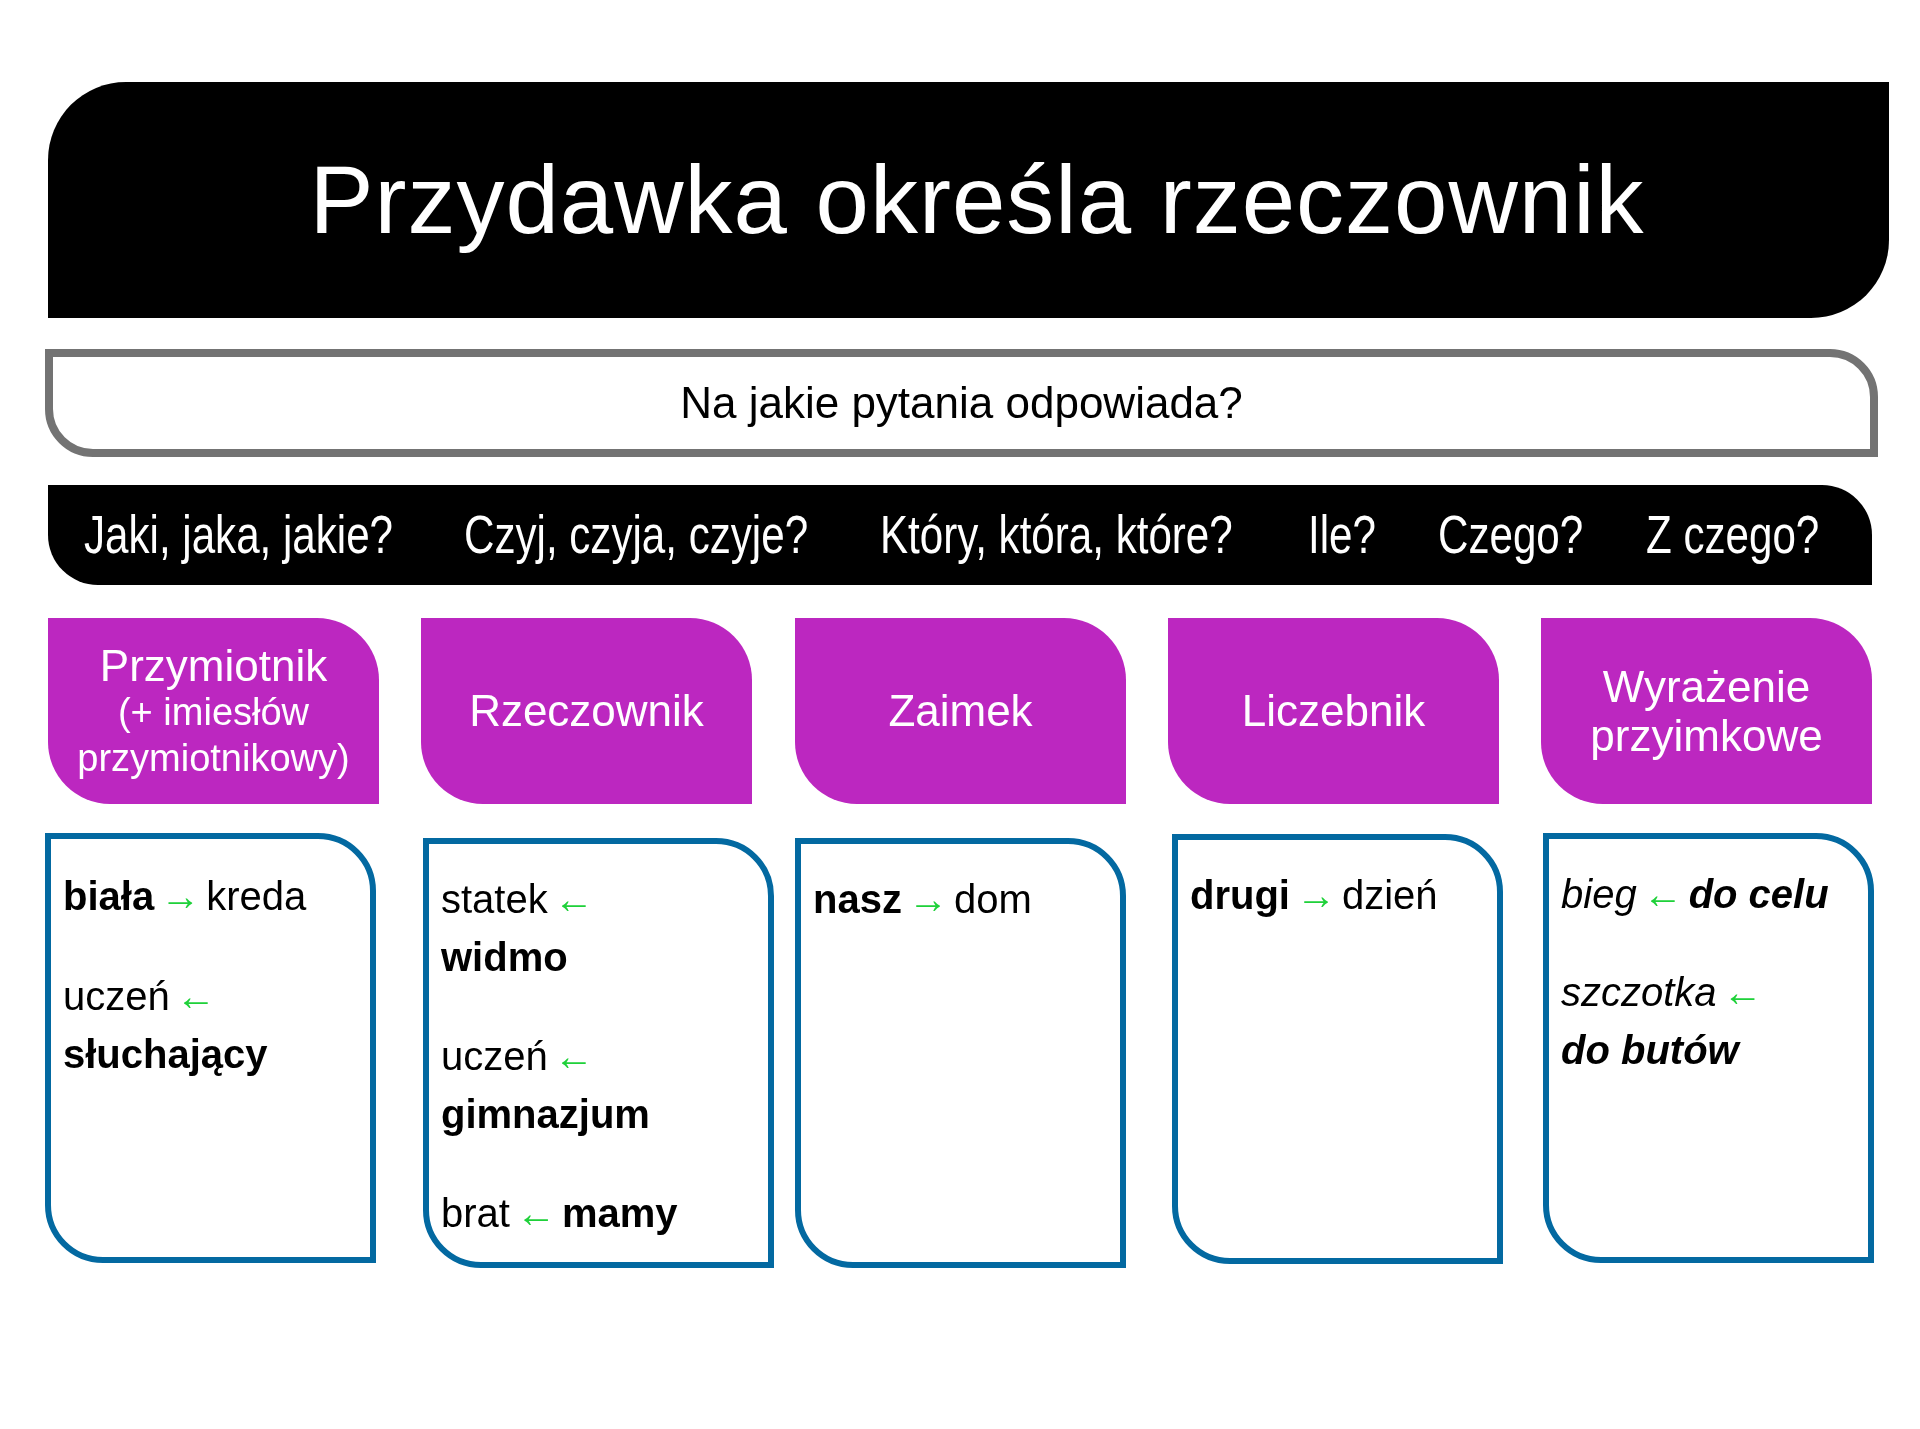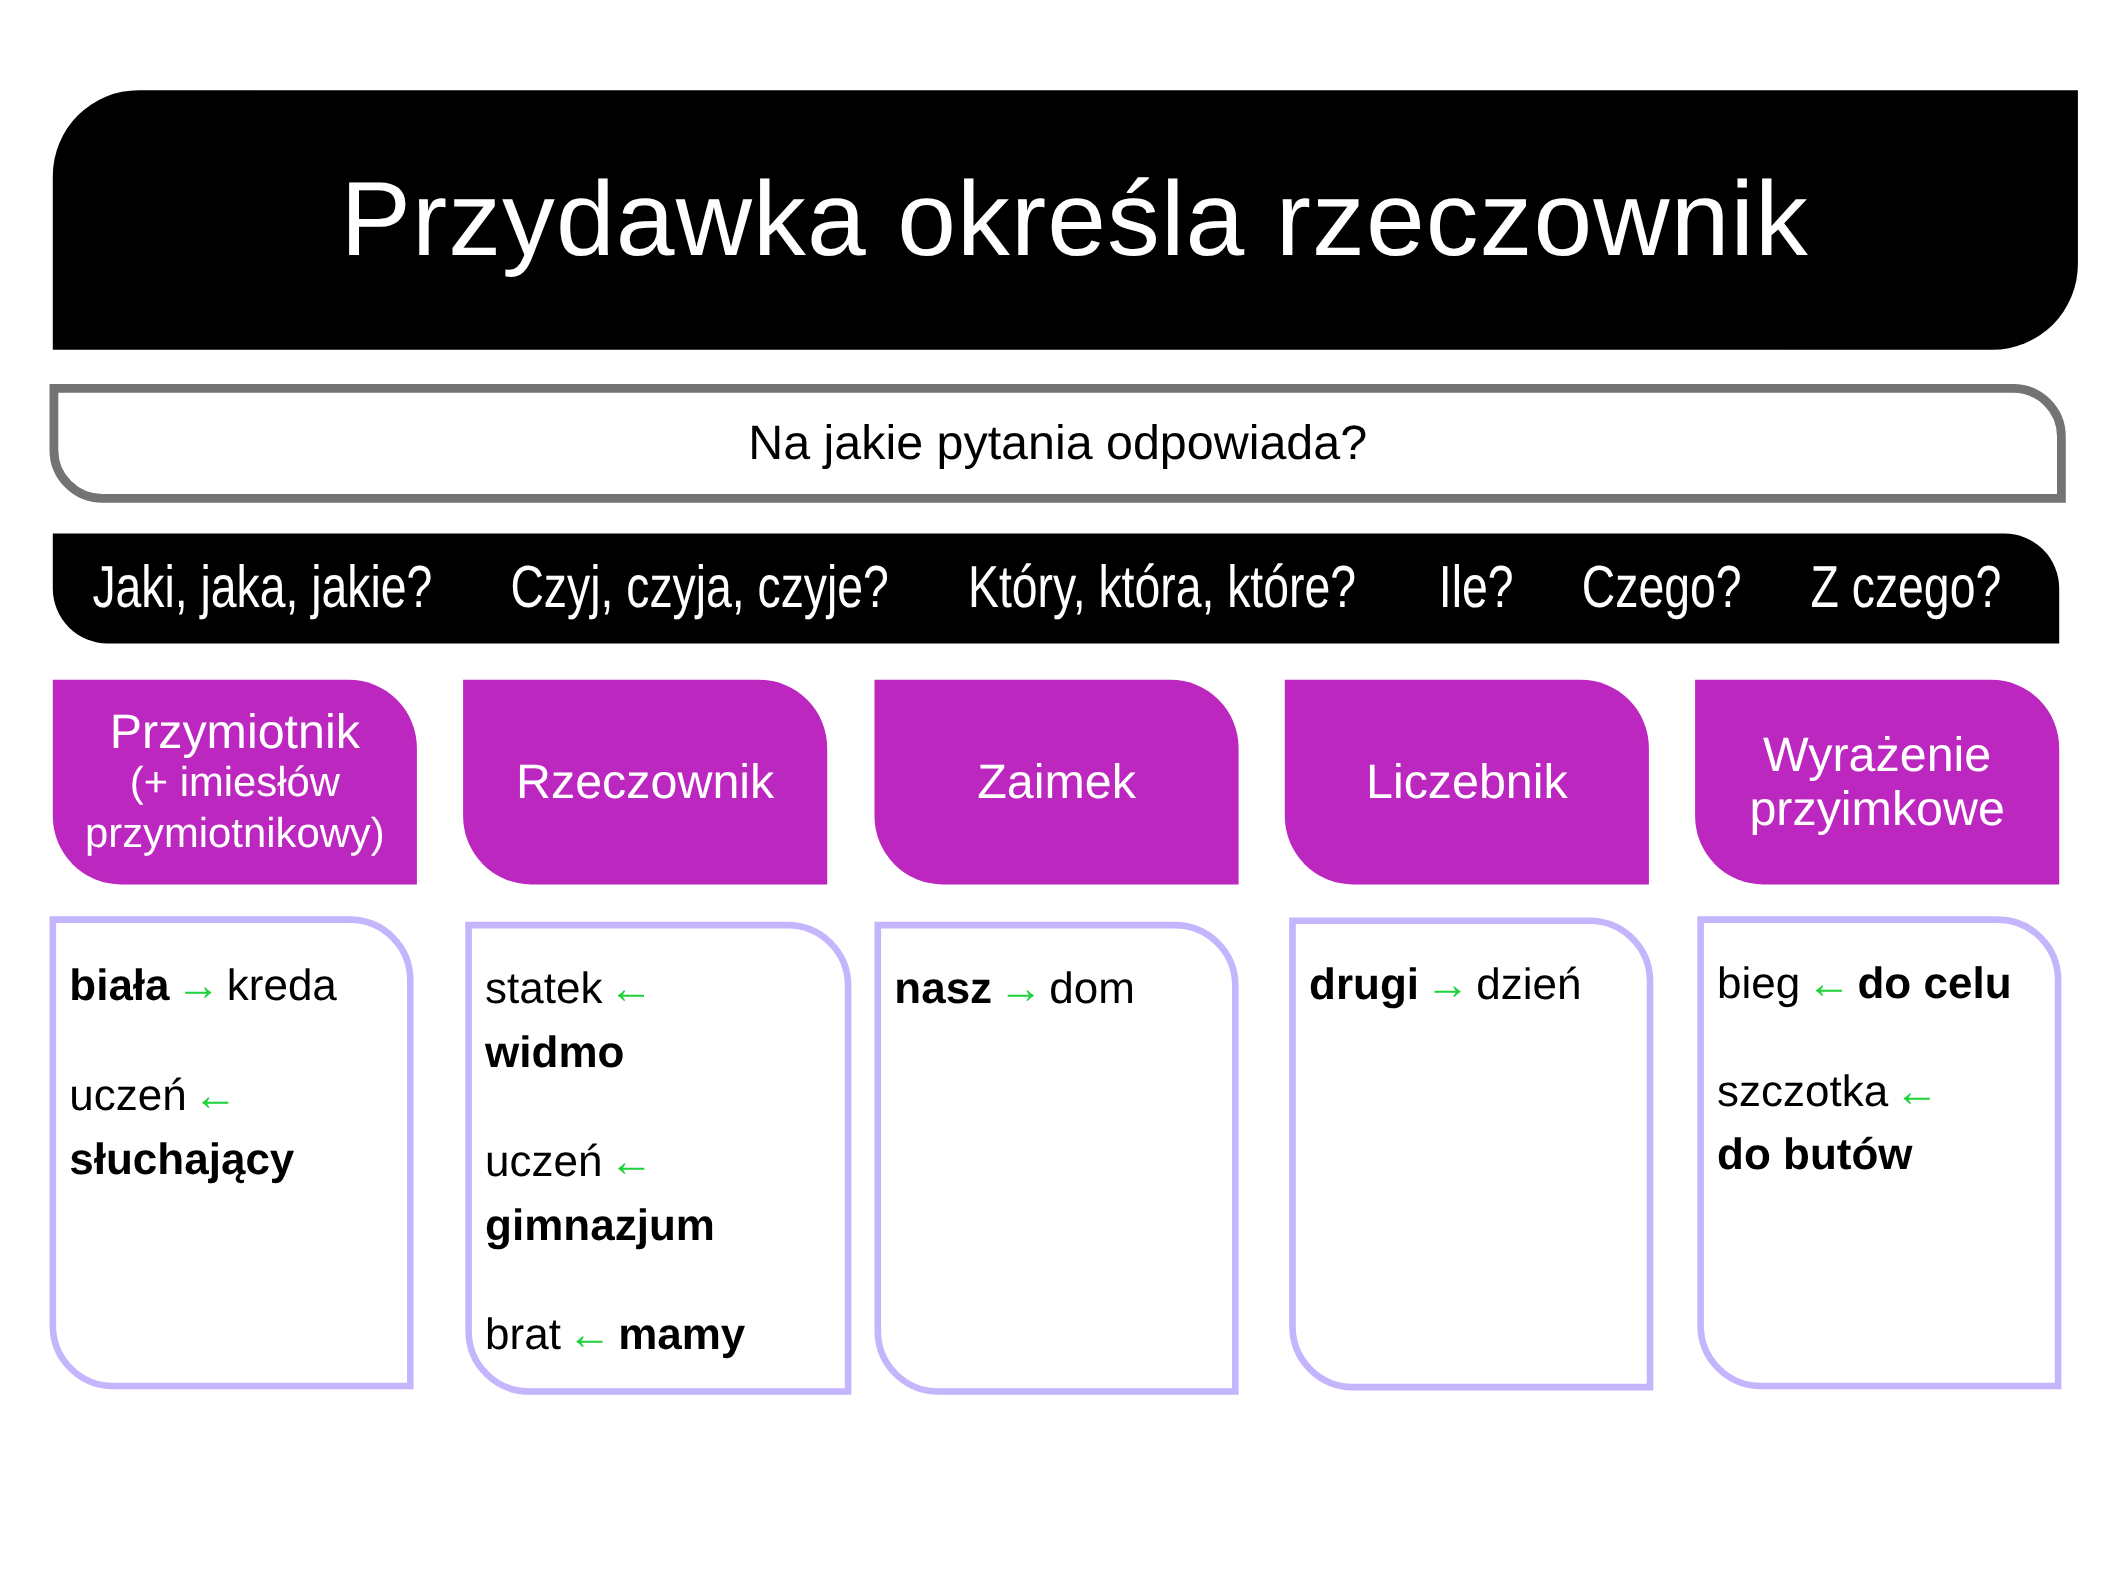--- a/index.html
+++ b/index.html
@@ -23,21 +23,21 @@
               font-family: "Liberation Sans", sans-serif; }
 
   .category { position: absolute; top: 618px; width: 331px; height: 186px;
               background: #bc27c0; border-radius: 0 62px 0 62px;
               display: flex; align-items: center; justify-content: center; text-align: center;
               color: #fff; }
   .category-label { font-size: 44px; line-height: 1.12; }
   .category-label .sub { font-size: 38px; display: block; line-height: 1.2; }
 
   .examples { position: absolute; top: 835px; width: 319px; height: 418px;
-              border: 6px solid #c4b5fd; border-radius: 0 58px 0 58px; background: #fff; }
+              border: 6px solid #0369a1; border-radius: 0 58px 0 58px; background: #fff; }
   .example { position: absolute; left: 12px; right: 6px; font-size: 40px; line-height: 58px;
              font-family: "Liberation Sans", sans-serif; color: #000; }
   .b { font-weight: bold; }
   .arrow { color: #1fd13a; font-size: 40px; padding: 0 6px; }
 </style>
 </head>
 <body>
 
 <div class="title-bar">
   <span class="title-text">Przydawka określa rzeczownik</span>
@@ -101,20 +101,20 @@
     <span class="b">nasz</span><span class="arrow">→</span><span>dom</span>
   </div>
 </div>
 
 <div class="examples" style="left:1172px; top:834px;">
   <div class="example" style="top:26px">
     <span class="b">drugi</span><span class="arrow">→</span><span>dzień</span>
   </div>
 </div>
 
-<div class="examples" style="left:1543px; top:833px;">
+<div class="examples" style="left:1543px; top:833px;font-style:italic;">
   <div class="example" style="top:26px">
     <span>bieg</span><span class="arrow">←</span><span class="b">do celu</span>
   </div>
   <div class="example" style="top:124px">
     <span>szczotka</span><span class="arrow">←</span><br><span class="b">do butów</span>
   </div>
 </div>
 
 </body></html>

